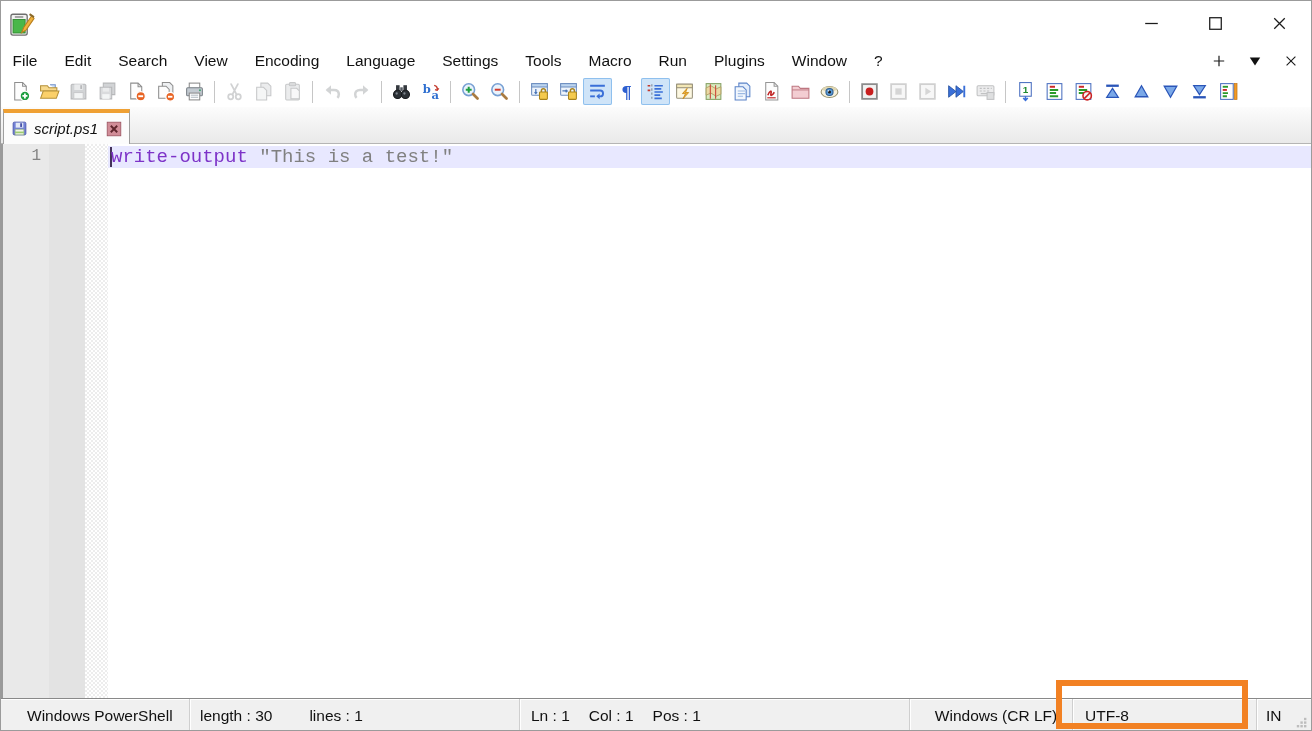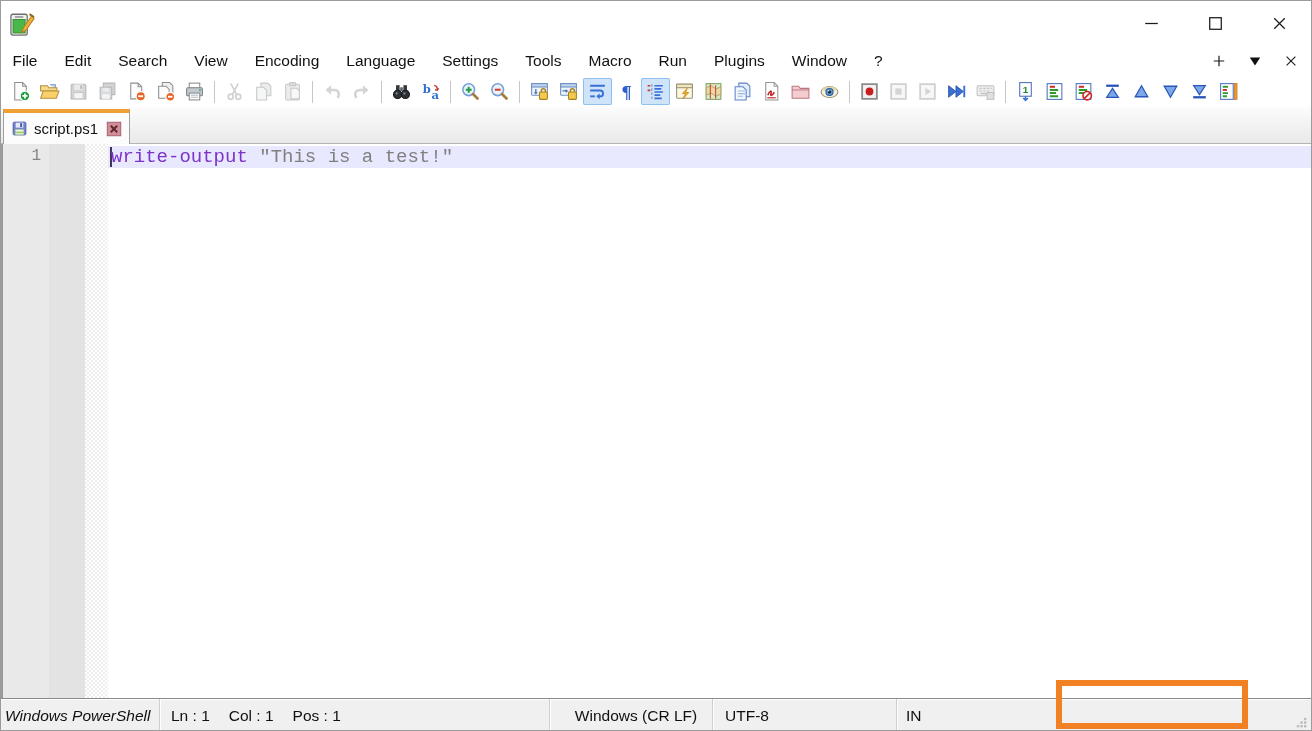--- a/index.html
+++ b/index.html
@@ -27,21 +27,21 @@
   .tb-btn { width:29px; height:27px; display:flex; align-items:center; justify-content:center; border-radius:2px; flex:0 0 auto; }
   .tb-btn svg { width:21px; height:21px; display:block; }
   .tb-btn.disabled { opacity:.55; filter:grayscale(.6); }
   .tb-btn.active { background:#cfe4f8; box-shadow:0 0 0 1px #8fc0ee inset; }
   .tb-sep { width:1px; height:22px; background:#c6c6c6; margin:0 5px; flex:0 0 auto; }
   
   .tabbar { height:37px; background:linear-gradient(#fcfcfc,#e9e9e9); border-bottom:1px solid #b5b5b5;
             display:flex; align-items:flex-end; }
   .tab { height:35px; margin-left:2px; display:flex; align-items:center; padding:0 7px;
          position:relative; top:1px; background:#fcfcfc; border:1px solid #9f9f9f; border-bottom:none;
-         border-top:4px solid var(--tab-accent,#efa033); }
+         border-top:4px solid var(--tab-accent,#efa033);font-style:italic; }
   .tab-save-icon svg { width:17px; height:17px; display:block; }
   .tab-label { font-size:15px; color:#111; margin:0 8px 0 6px; }
   .tab-close { width:16px; height:16px; display:block; }
   .tab-close svg { width:16px; height:16px; display:block; }
   
   .editor { height:554px; display:flex; background:#fff; border-left:2px solid #9a9a9a; position:relative; }
   .margin-linenum { width:46px; background:#e9e9e9; color:#848484; text-align:right;
                     font-family:"Liberation Mono", monospace; font-size:16px; padding:3px 8px 0 0; }
   .margin-bookmark { width:36px; background:#e3e3e3; }
   .margin-fold { width:23px;
@@ -51,21 +51,21 @@
   .current-line { position:absolute; left:0; right:0; top:2px; height:22px; background:var(--current-line,#e8e8ff); }
   .code-line { position:relative; white-space:pre; padding:2px 0 0 3px; }
   .tok-keyword { color:var(--keyword,#7d33c8); }
   .tok-string  { color:var(--string,#808080); }
   .tok-plain   { color:#303030; }
   .caret { position:absolute; left:2px; top:3px; width:2px; height:20px; background:#44335a; }
   
   .statusbar { height:34px; background:#f0f0f0; border-top:1px solid #898989; box-shadow:inset 0 1px 0 #fff;
                display:flex; align-items:center; font-size:15.5px; color:#101010; position:relative; }
   .sb-sec { height:100%; display:flex; align-items:center; border-right:1px solid #cfcfcf; box-shadow:1px 0 0 #fff; }
-  .sb-s1 { width:159px; padding-left:4px;font-style:italic; }
+  .sb-s1 { width:189px; padding-left:26px; }
   .sb-s2 { width:330px; padding-left:10px; }
   .sb-s2 .gap { margin-left:37px; }
   .sb-s3 { width:390px; padding-left:11px; }
   .sb-s3 .gap { margin-left:19px; }
   .sb-s4 { width:163px; padding-left:10px;justify-content:center; }
   .sb-s5 { width:184px; padding-left:12px; }
   .sb-s6 { flex:1; padding-left:9px; border-right:none; box-shadow:none; }
   .grip { position:absolute; right:1px; bottom:1px; width:16px; height:16px; }
   .grip svg { width:16px; height:16px; display:block; }
   
@@ -468,20 +468,24 @@
       <div class="current-line"></div>
       <div class="caret"></div>
     <div class="code-line"><span class="tok-keyword">write-output</span><span class="tok-plain"> </span><span class="tok-string">"This is a test!"</span></div>
       </div>
   </div>
 
   <div class="statusbar">
     <div class="sb-sec sb-s1">
       <span>Windows PowerShell</span>
     </div>
+    <div class="sb-sec sb-s2">
+      <span>length : 30</span>
+      <span class="gap">lines : 1</span>
+    </div>
     <div class="sb-sec sb-s3">
       <span>Ln : 1</span>
       <span class="gap">Col : 1</span>
       <span class="gap">Pos : 1</span>
     </div>
     <div class="sb-sec sb-s4">
       <span>Windows (CR LF)</span>
     </div>
     <div class="sb-sec sb-s5">
       <span>UTF-8</span>

